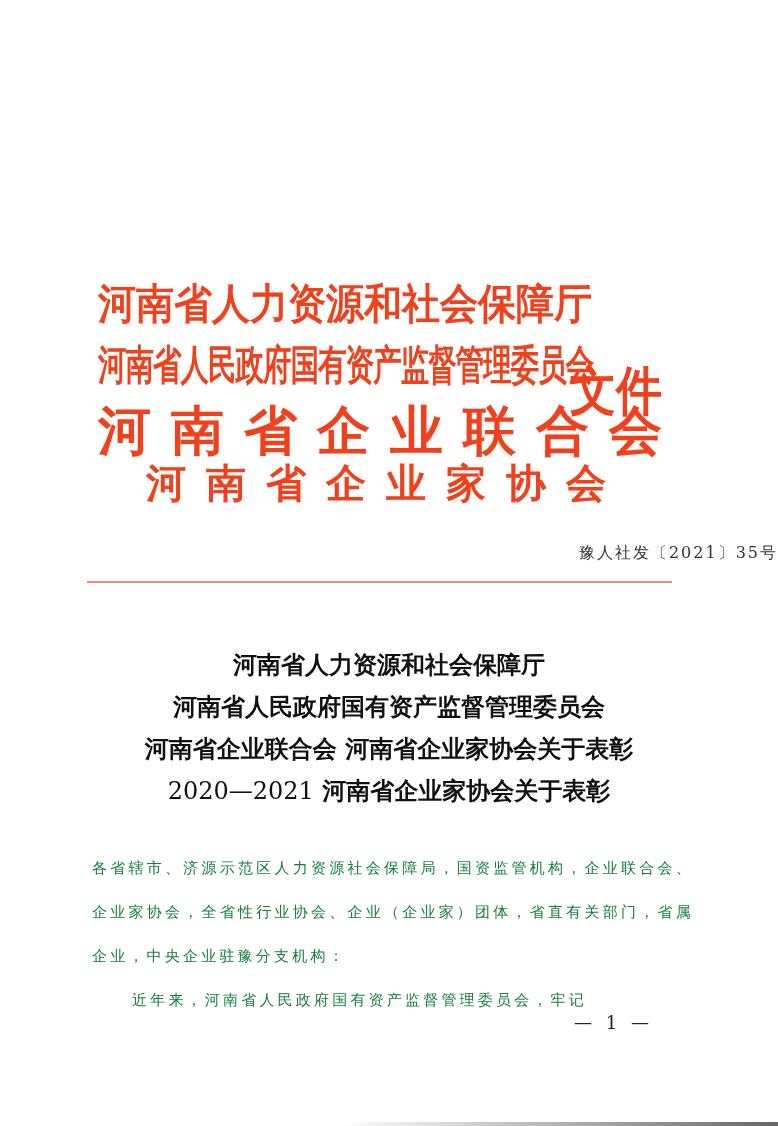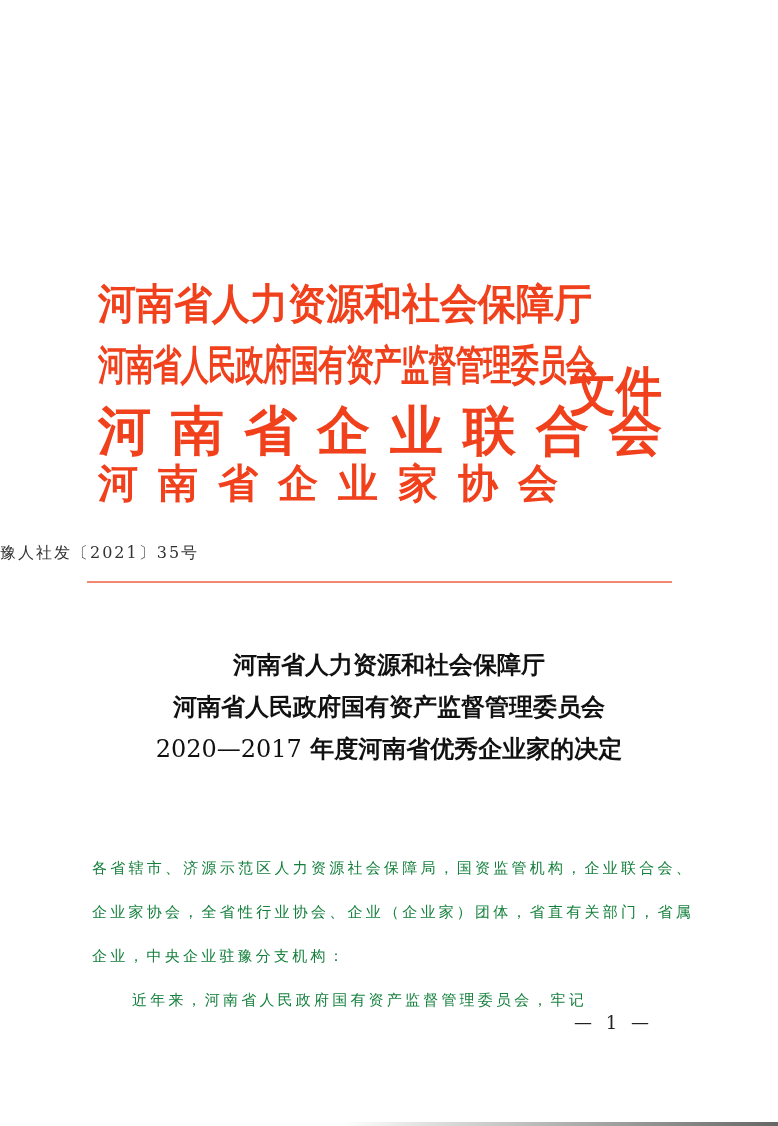--- a/index.html
+++ b/index.html
@@ -6,23 +6,23 @@
   body {
     width: 778px; height: 1126px; background: #ffffff; position: relative; overflow: hidden;
     font-family: "DejaVu Serif", "Liberation Serif", serif; color: #1a1a1a;
   }
   .red { color: #f0401c; }
   .hdr-block { position: absolute; left: 98px; top: 276px; width: 470px; }
   .hdr-line { position: absolute; left: 0; white-space: nowrap; font-weight: bold; }
   .hdr1 { top: 0; font-size: 38px; letter-spacing: 0px; transform: scaleY(1.1); transform-origin: left top; }
   .hdr2 { top: 62px; font-size: 33px; letter-spacing: -1px; transform: scaleX(0.86) scaleY(1.25); transform-origin: left top; }
   .hdr3 { top: 120px; font-size: 53px; letter-spacing: 20px; }
-  .hdr4 { top: 180px; font-size: 40px; letter-spacing: 20px; }
+  .hdr4 { top: 180px; font-size: 40px; letter-spacing: 20px; margin-left: 48px; }
   .wenjian { position: absolute; left: 570px; top: 356px; font-size: 46px; font-weight: bold; letter-spacing: 0; transform: scaleY(1.15); transform-origin: left top; }
-  .docnum { position: absolute; left: 0; width: 778px; top: 543px; text-align: left; font-size: 16px; letter-spacing: 2px; color: #333; }
+  .docnum { position: absolute; left: 0; width: 778px; top: 543px; text-align: right; font-size: 16px; letter-spacing: 2px; color: #333; }
   .redline { position: absolute; left: 87px; top: 581px; width: 585px; height: 2px; background: #f28872; }
   .title { position: absolute; left: 0; width: 778px; top: 644px; text-align: center; font-weight: bold; font-size: 24px; line-height: 42px; color: #111; }
   .title .t-year { font-weight: normal; }
   .body-text { position: absolute; left: 92px; width: 602px; font-size: 15px; color: #15803d; }
   .p1 { top: 846px; line-height: 44px; letter-spacing: 3.2px; text-align: justify; }
   .p2 { top: 978px; left: 92px; line-height: 44px; letter-spacing: 3.2px; text-indent: 40px; }
   .pagenum { position: absolute; left: 574px; top: 1012px; font-size: 18px; color: #222; letter-spacing: 4px; }
   .scanedge { position: absolute; left: 340px; top: 1122px; width: 438px; height: 4px; background: linear-gradient(to right, rgba(120,120,120,0), #666); }
 </style>
 </head>
@@ -35,20 +35,21 @@
   <div class="hdr-line hdr4">河南省企业家协会</div>
 </div>
 <div class="wenjian red">文件</div>
 
 <div class="docnum">豫人社发〔2021〕35号</div>
 <div class="redline"></div>
 
 <div class="title">
   <div>河南省人力资源和社会保障厅</div>
   <div>河南省人民政府国有资产监督管理委员会</div>
-  <div><span class="t-year">2020—2017</span> <span>年度河南省优秀企业家的决定</span></div>
+  <div>河南省企业联合会 河南省企业家协会关于表彰</div>
+  <div><span class="t-year">2020—2021</span> <span>河南省企业家协会关于表彰</span></div>
 </div>
 
 <div class="body-text p1">各省辖市、济源示范区人力资源社会保障局，国资监管机构，企业联合会、企业家协会，全省性行业协会、企业（企业家）团体，省直有关部门，省属企业，中央企业驻豫分支机构：</div>
 <div class="body-text p2">近年来，河南省人民政府国有资产监督管理委员会，牢记</div>
 
 <div class="pagenum">— 1 —</div>
 <div class="scanedge"></div>
 
 </body></html>

